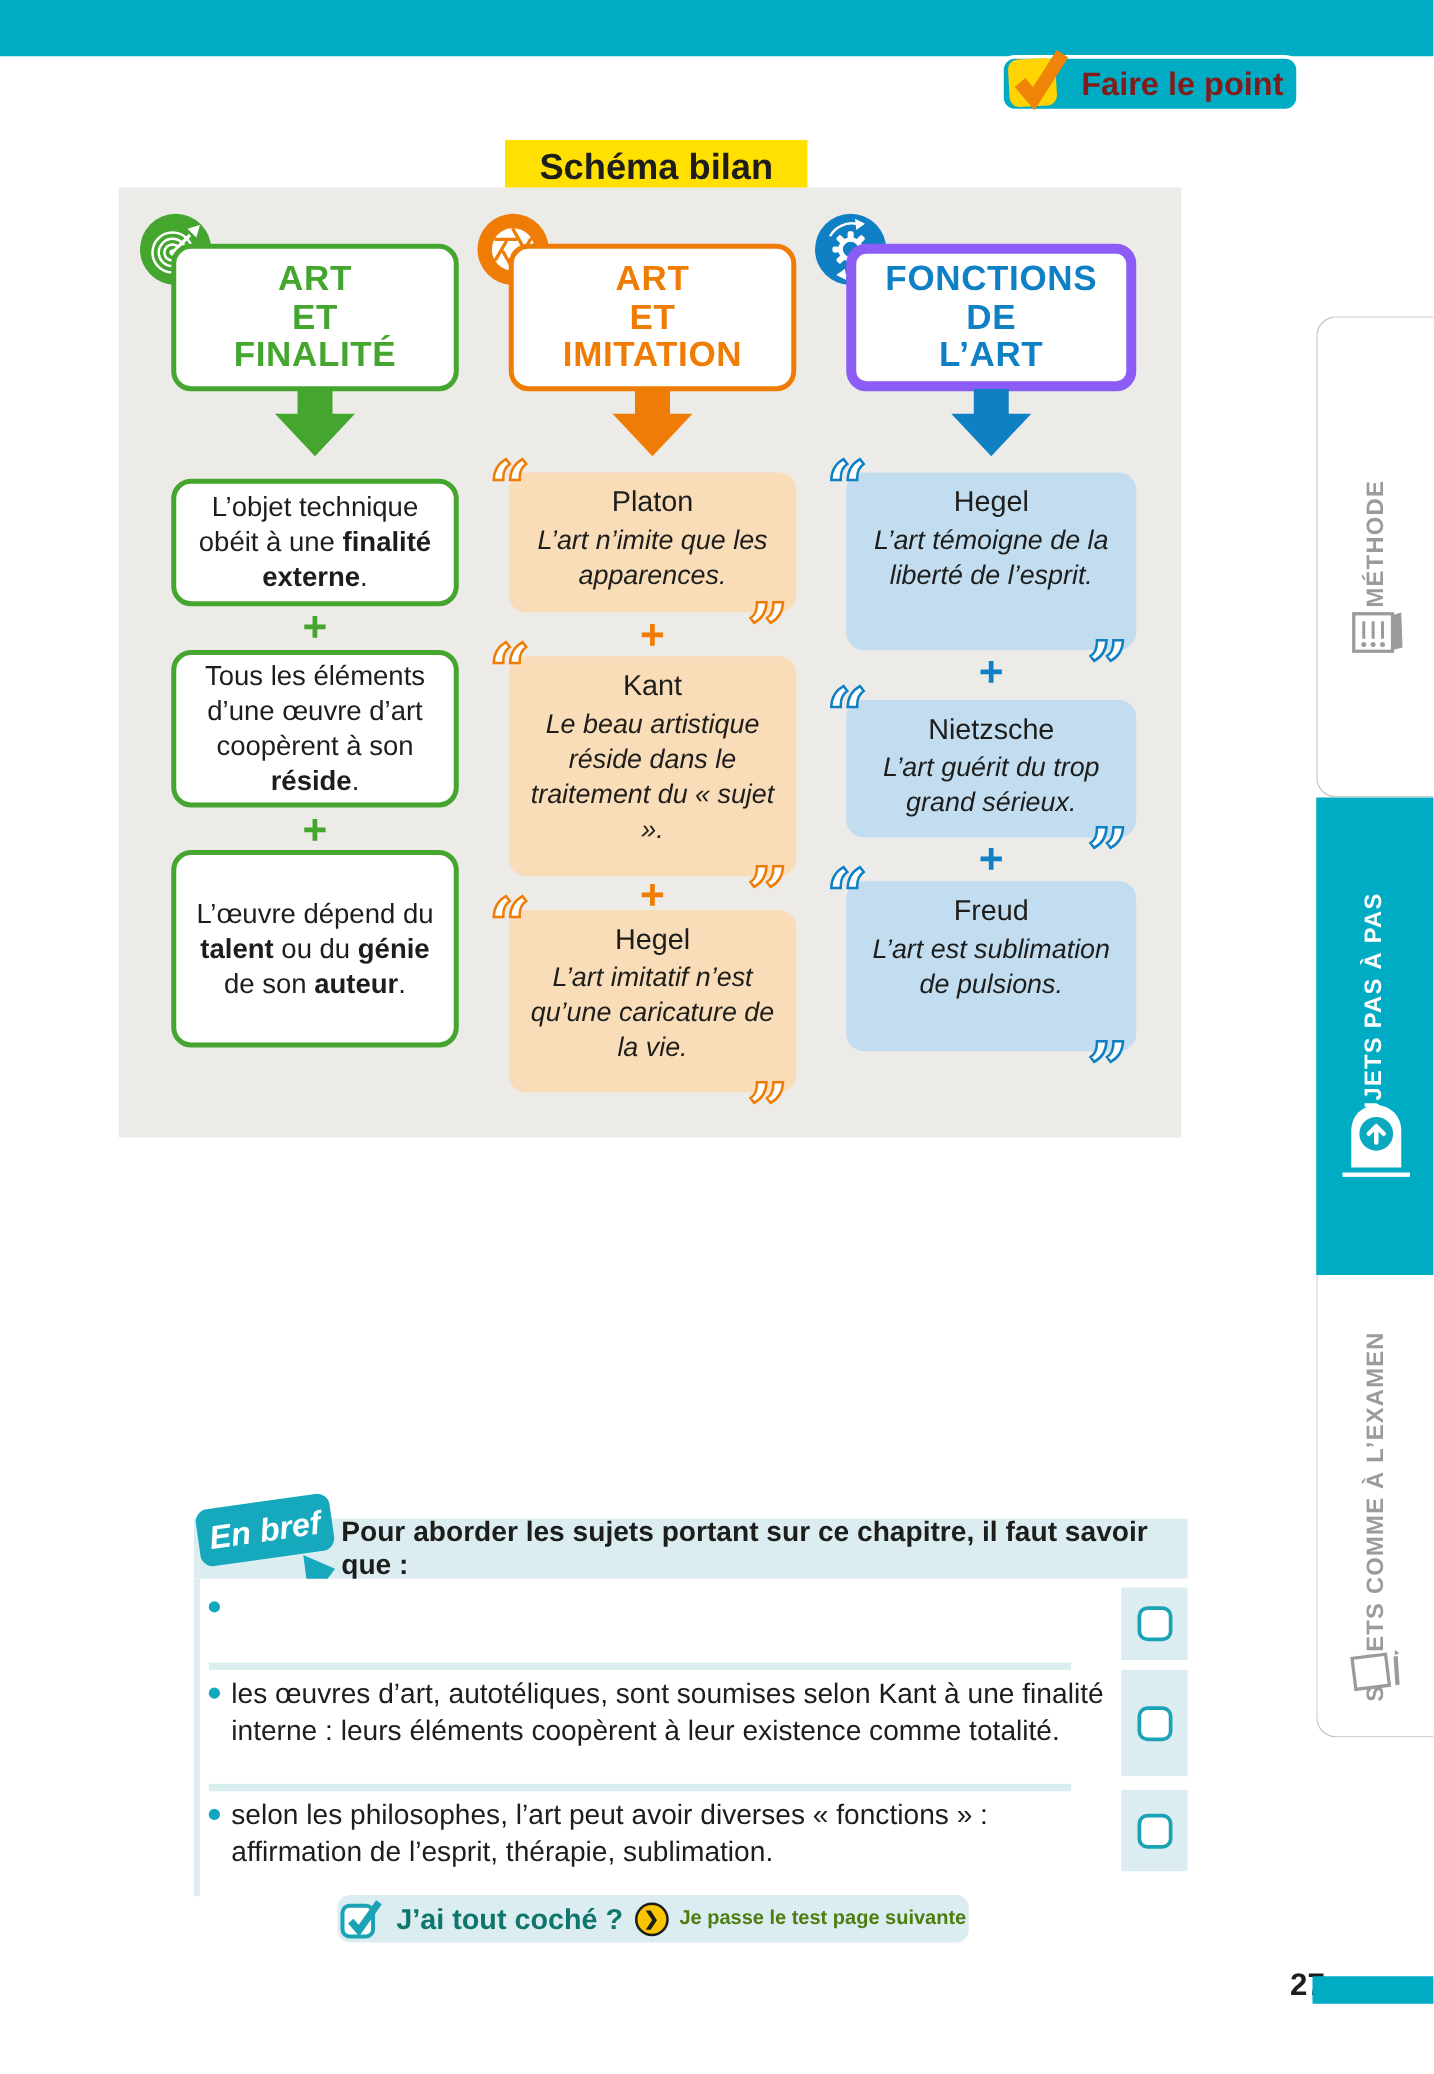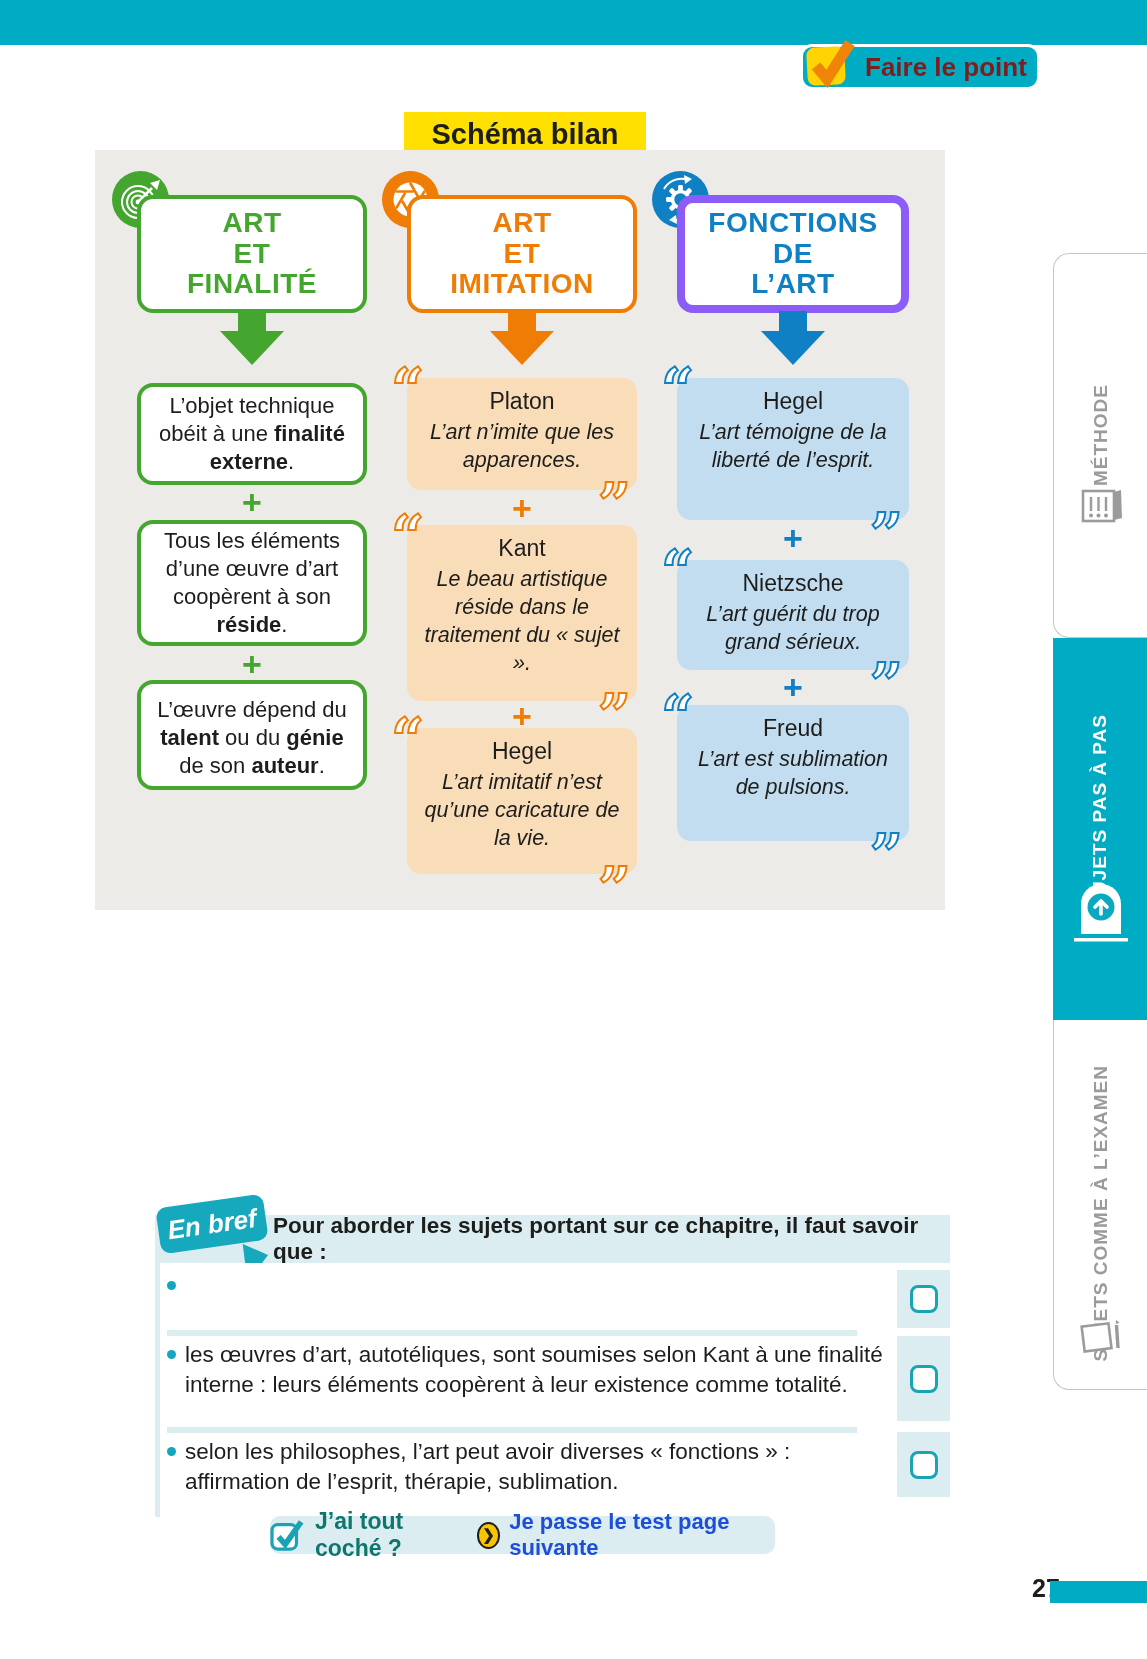--- a/index.html
+++ b/index.html
@@ -60,21 +60,21 @@
         border-left:5px solid #dcedf2;box-sizing:border-box;}
   .eb-row{position:absolute;left:30px;width:700px;font-size:22.5px;line-height:1.32;}
   .eb-bullet{position:absolute;left:12px;width:9px;height:9px;border-radius:50%;background:#12a7bc;}
   .eb-div{position:absolute;left:12px;width:690px;height:6px;background:#d9efef;}
   .eb-cell{position:absolute;left:742px;width:53px;background:#dcedf2;display:flex;
         align-items:center;justify-content:center;}
   .cbx{width:28px;height:28px;background:#fff;border:3.4px solid #19a3b5;border-radius:8px;box-sizing:border-box;}
   .eb-footer{position:absolute;left:115px;top:301px;width:505px;height:38px;background:#dcedf2;border-radius:10px;
         display:flex;align-items:center;justify-content:center;gap:9px;}
   .ft-q{color:#0f766e;font-weight:bold;font-size:23px;}
-  .ft-a{color:#1d4ed8;font-weight:bold;font-size:22px;}
+  .ft-a{color:#4d7c0f;font-weight:bold;font-size:16px;}
   .ft-circle{width:27px;height:27px;border-radius:50%;background:#f8c500;border:2.5px solid #1d1d1b;
         box-sizing:border-box;display:flex;align-items:center;justify-content:center;
         font-weight:bold;font-size:15px;color:#1d1d1b;}
   .pagenum{position:absolute;left:1032px;top:1574px;font-weight:bold;font-size:25px;}
   .pagebar{position:absolute;left:1050px;top:1581px;width:97px;height:22px;background:#00abc4;}
   .g{color:#45a62f;} .o{color:#ef7d05;} .bl{color:#1080c4;}
 </style>
 </head>
 <body>
 
@@ -117,21 +117,21 @@
       <polygon points="26,0 54,0 54,20 72,20 40,54 8,20 26,20" fill="#45a62f"></polygon>
     </svg>
     <div class="stmt-box" style="top:233px;height:102px;">
       <span>L’objet technique obéit à une <b>finalité externe</b>.</span>
     </div>
     <div class="plus g" style="left:42px;top:336px;">+</div>
     <div class="stmt-box" style="top:370px;height:126px;">
       <span>Tous les éléments d’une œuvre d’art coopèrent à son <b>réside</b>.</span>
     </div>
     <div class="plus g" style="left:42px;top:498px;">+</div>
-    <div class="stmt-box" style="top:530px;height:110px;align-items:flex-end;">
+    <div class="stmt-box" style="top:530px;height:158px;">
       <span>L’œuvre dépend du <b>talent</b> ou du <b>génie</b> de son <b>auteur</b>.</span>
     </div>
 
     <div class="icon-circle" style="left:287px;top:21px;background:#ef7d05;">
       <svg width="57" height="57" viewBox="0 0 57 57">
         <circle cx="28.5" cy="28.5" r="17" fill="#fff"></circle>
         <g stroke="#ef7d05" stroke-width="2.6" stroke-linecap="round">
           <line x1="28.5" y1="12.5" x2="36.5" y2="26.5"></line>
           <line x1="28.5" y1="12.5" x2="36.5" y2="26.5" transform="rotate(60 28.5 28.5)"></line>
           <line x1="28.5" y1="12.5" x2="36.5" y2="26.5" transform="rotate(120 28.5 28.5)"></line>

